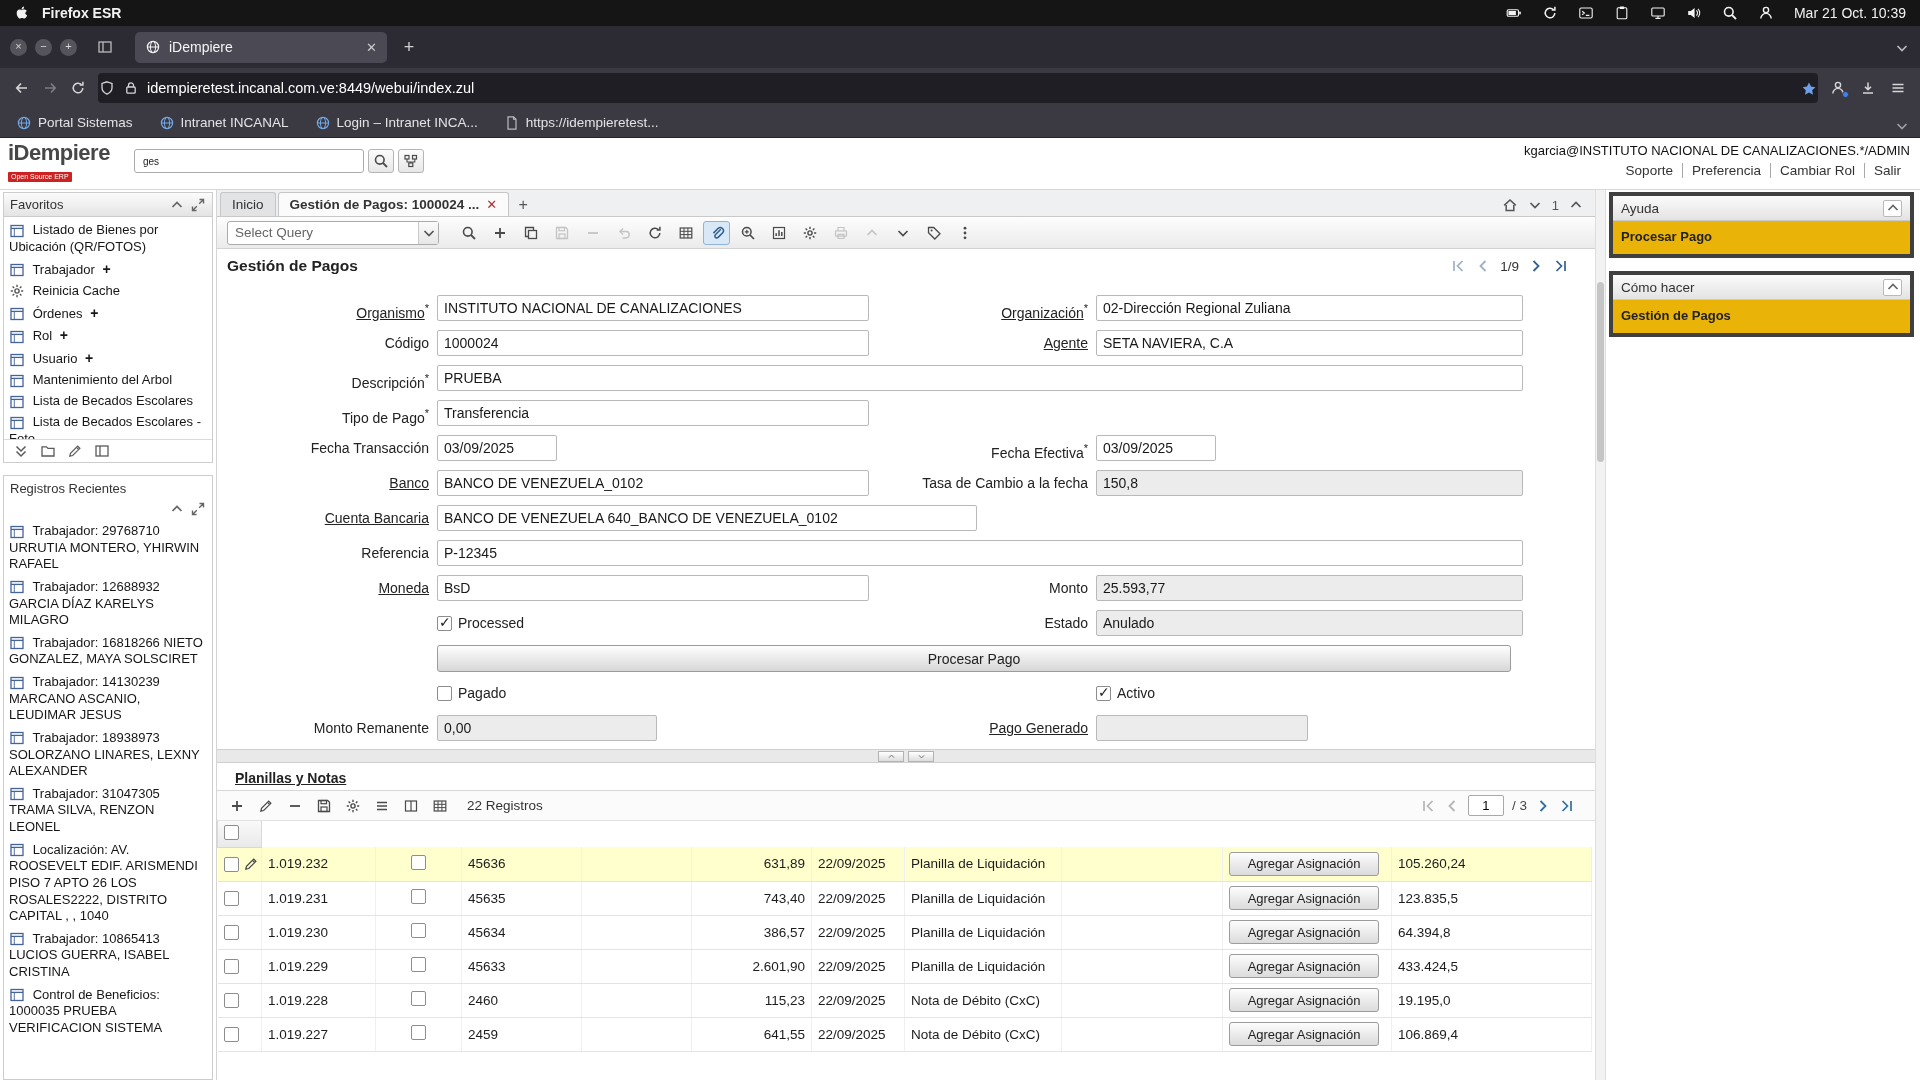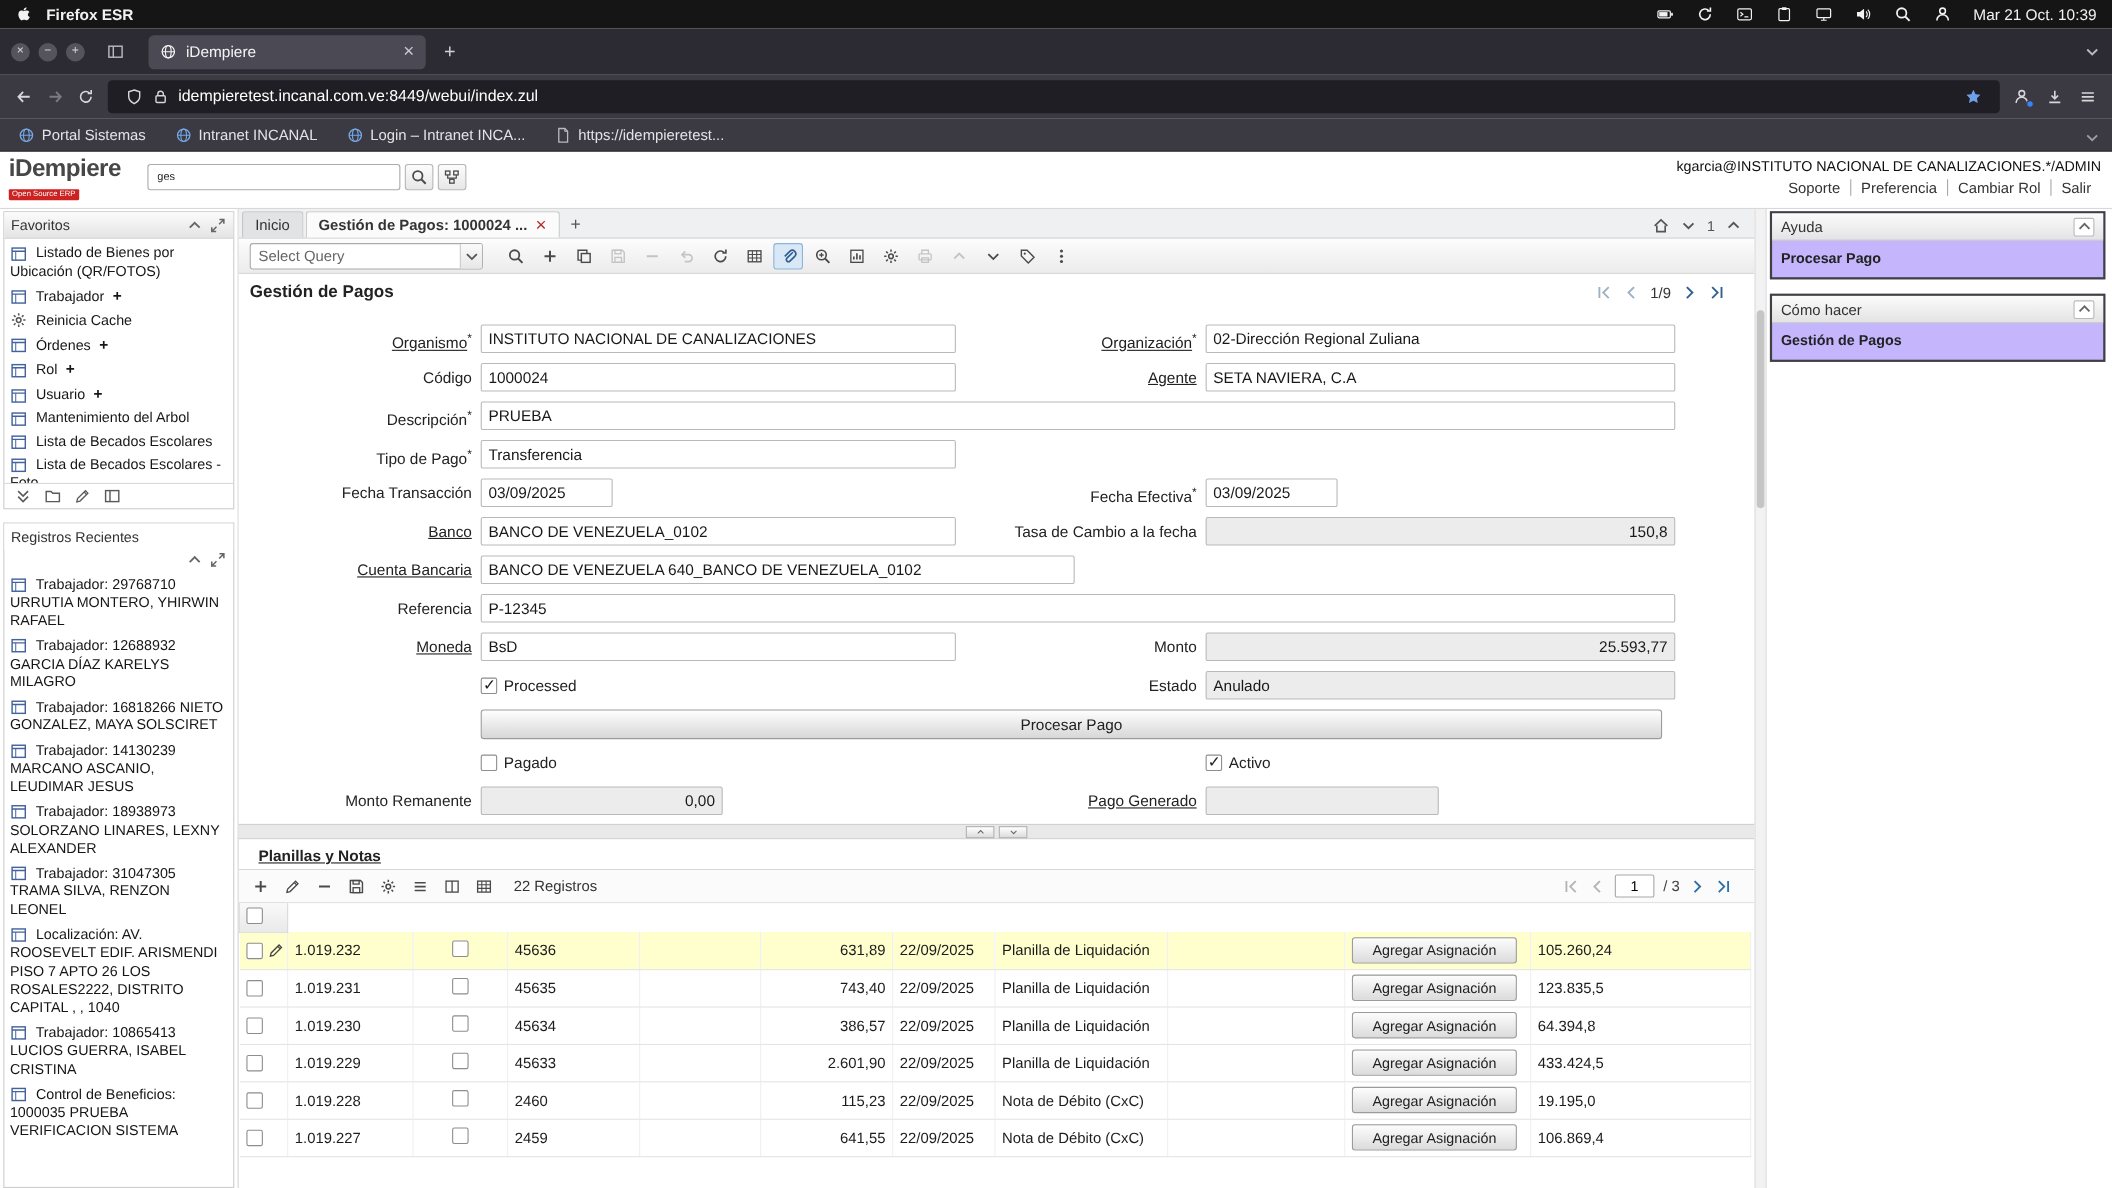--- a/index.html
+++ b/index.html
@@ -16,21 +16,21 @@
 #tabrow{height:42px;background:#2c2b33;display:flex;align-items:center;gap:8px;padding:0 10px;flex:none}
 .winbtn{width:17px;height:17px;border-radius:50%;background:#55545c;color:#d9d9d9;font-size:11px;line-height:15px;text-align:center;flex:none}
 .ffview{width:28px;height:28px;border-radius:4px;display:flex;align-items:center;justify-content:center;color:#b9b9bf;margin-left:6px}
 .btab{width:252px;height:31px;background:#4b4a54;border-radius:5px;display:flex;align-items:center;gap:8px;padding:0 10px;color:#f4f4f6;font-size:14px;margin-left:8px}
 .btab .x{margin-left:auto;color:#c9c9ce;font-size:13px}
 .newtab{width:28px;height:28px;display:flex;align-items:center;justify-content:center;color:#cfcfd4;font-size:18px}
 #tabrow .tright{margin-left:auto;color:#b9b9bf}
 #navrow{height:40px;background:#3b3a43;display:flex;align-items:center;gap:12px;padding:0 14px;color:#d6d6da;flex:none}
 .navic{color:#d6d6da;display:flex;align-items:center}
 .navic.dim{color:#7c7b84}
-.urlbar{flex:1;height:30px;background:#1f1e25;border-radius:4px;display:flex;align-items:center;gap:8px;padding:0 16px;font-size:14.5px;color:#d5d5da}
+.urlbar{flex:1;height:30px;background:#1f1e25;border-radius:4px;display:flex;align-items:center;gap:8px;padding:0 1px;font-size:14.5px;color:#d5d5da}
 .urlbar .host{color:#fff}
 .urlbar .star{margin-left:auto;color:#6f9fe8}
 .navright{display:flex;align-items:center;gap:14px}
 .acct{position:relative;display:flex}
 .acct .dot{position:absolute;right:-3px;bottom:-2px;width:7px;height:7px;border-radius:50%;background:#3b82f6;border:1px solid #3b3a43}
 #bmrow{height:30px;background:#3b3a43;display:flex;align-items:center;gap:26px;padding:0 16px;color:#e3e3e7;font-size:13.5px;flex:none;border-bottom:1px solid #23222a}
 .bmitem{display:flex;align-items:center;gap:6px;white-space:nowrap}
 .bmicon{color:#74a9e6}.bmicon.page{color:#b9b9bf}
 
 #appheader{height:52px;background:#fff;border-bottom:1px solid #d8d8d8;display:flex;align-items:flex-start;padding:3px 10px 0 8px;flex:none}
@@ -82,21 +82,21 @@
 #titlerow .rnav{margin-left:auto;display:flex;align-items:center;gap:9px;padding-right:16px;font-size:13.5px;color:#333}
 .rnav .nv{color:#9db1c4}.rnav .nv.en{color:#33618e}
 
 #formarea{flex:none;background:#fff}
 .formgrid{display:grid;grid-template-columns:212px 432px 211px 427px;column-gap:8px;grid-auto-rows:26px;row-gap:9px;padding:12px 0 8px 0}
 .lb{font-size:14px;color:#222;text-align:right;line-height:26px;white-space:nowrap;overflow:hidden}
 .lb .u{text-decoration:underline}
 sup.req{font-size:11px}
 .fld{width:100%;height:26px;border:1px solid #b9b9b9;border-radius:2px;padding:0 6px;font-size:14px;color:#191919;background:#fff;font-family:inherit;outline:none}
 .fld.ro{background:#ececec}
-.fld.num{text-align:right}
+.fld.num{text-align:left}
 .c1{grid-column:1}.c2{grid-column:2}.c3{grid-column:3}.c4{grid-column:4}.c25{grid-column:2/5}
 .cbrow{display:flex;align-items:center;gap:6px;font-size:14px;color:#222}
 .cb{width:15px;height:15px;border:1px solid #8d8d8d;border-radius:2px;background:#fff;position:relative;display:inline-block;flex:none}
 .cb.checked::after{content:"\2713";position:absolute;left:1px;top:-3px;font-size:14px;font-weight:bold;color:#222}
 .bigbtn{grid-column:2/5;height:27px;margin-right:12px;border:1px solid #9c9c9c;border-radius:3px;background:linear-gradient(#fefefe,#d7d7d7);font-size:14px;color:#222;font-family:inherit}
 
 #splitter{height:14px;background:#e9e9e9;border-top:1px solid #d0d0d0;border-bottom:1px solid #d0d0d0;display:flex;align-items:center;justify-content:center;gap:4px;flex:none}
 .sbtn{width:26px;height:11px;background:linear-gradient(#fff,#ddd);border:1px solid #b3b3b3;display:flex;align-items:center;justify-content:center;color:#666}
 .sbtn svg{width:9px;height:9px}
 
@@ -116,21 +116,21 @@
 tr.selected td{background:#ffffce}
 td.r{text-align:right}
 td.c{text-align:center}
 .selcell{display:flex;align-items:center;gap:4px}
 .selcell .ic{color:#444}
 .gbtn{width:calc(100% - 6px);height:24px;border:1px solid #9c9c9c;border-radius:3px;background:linear-gradient(#fdfdfd,#dbdbdb);font-size:13px;color:#222;font-family:inherit}
 
 #vscroll{width:11px;background:#f2f2f2;border-left:1px solid #ddd;border-right:1px solid #ddd;position:relative;flex:none}
 #vscroll .thumb{position:absolute;top:92px;left:1px;width:7px;height:180px;background:#c5c5c5;border-radius:4px}
 #east{width:314px;flex:none;padding:2px 6px 0 3px}
-.hbox{border:2px solid #404040;margin-bottom:13px;background:#c4b5fd}
+.hbox{border:4px solid #404040;margin-bottom:13px;background:#eab308}
 .hh{height:25px;background:linear-gradient(#fbfbfb,#e3e3e3);border-bottom:1px solid #cbcbcb;display:flex;align-items:center;padding:0 8px;font-size:13.5px;color:#333}
 .hh .clps{margin-left:auto;width:19px;height:17px;border:1px solid #b9b9b9;border-radius:2px;background:#fff;display:flex;align-items:center;justify-content:center;color:#666}
 .hc{padding:8px 8px 10px;font-size:13px;font-weight:bold;color:#222}
 </style>
 </head>
 <body>
 
 <svg width="0" height="0" style="position:absolute">
 <defs>
 <symbol id="i-search" viewBox="0 0 16 16">

